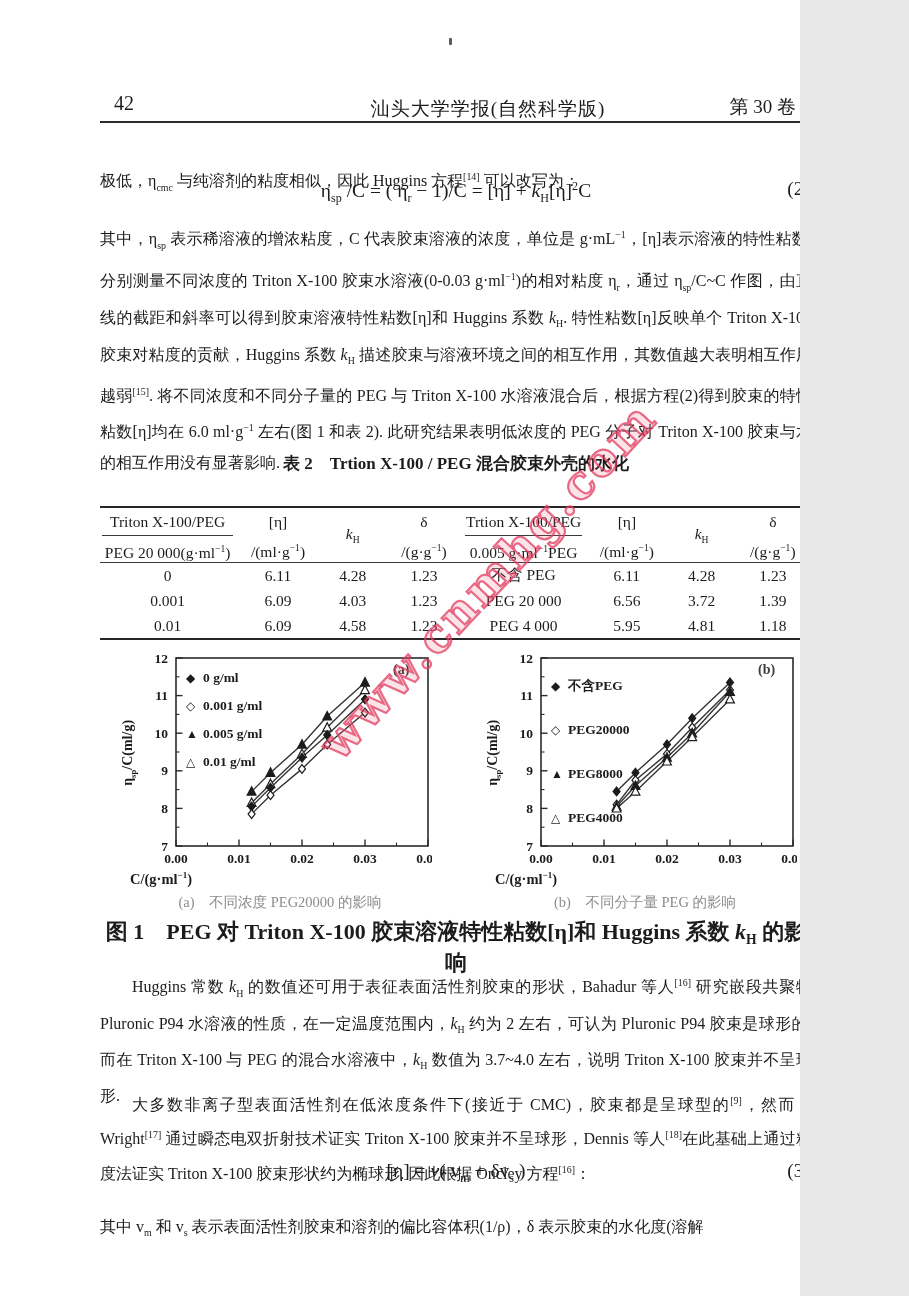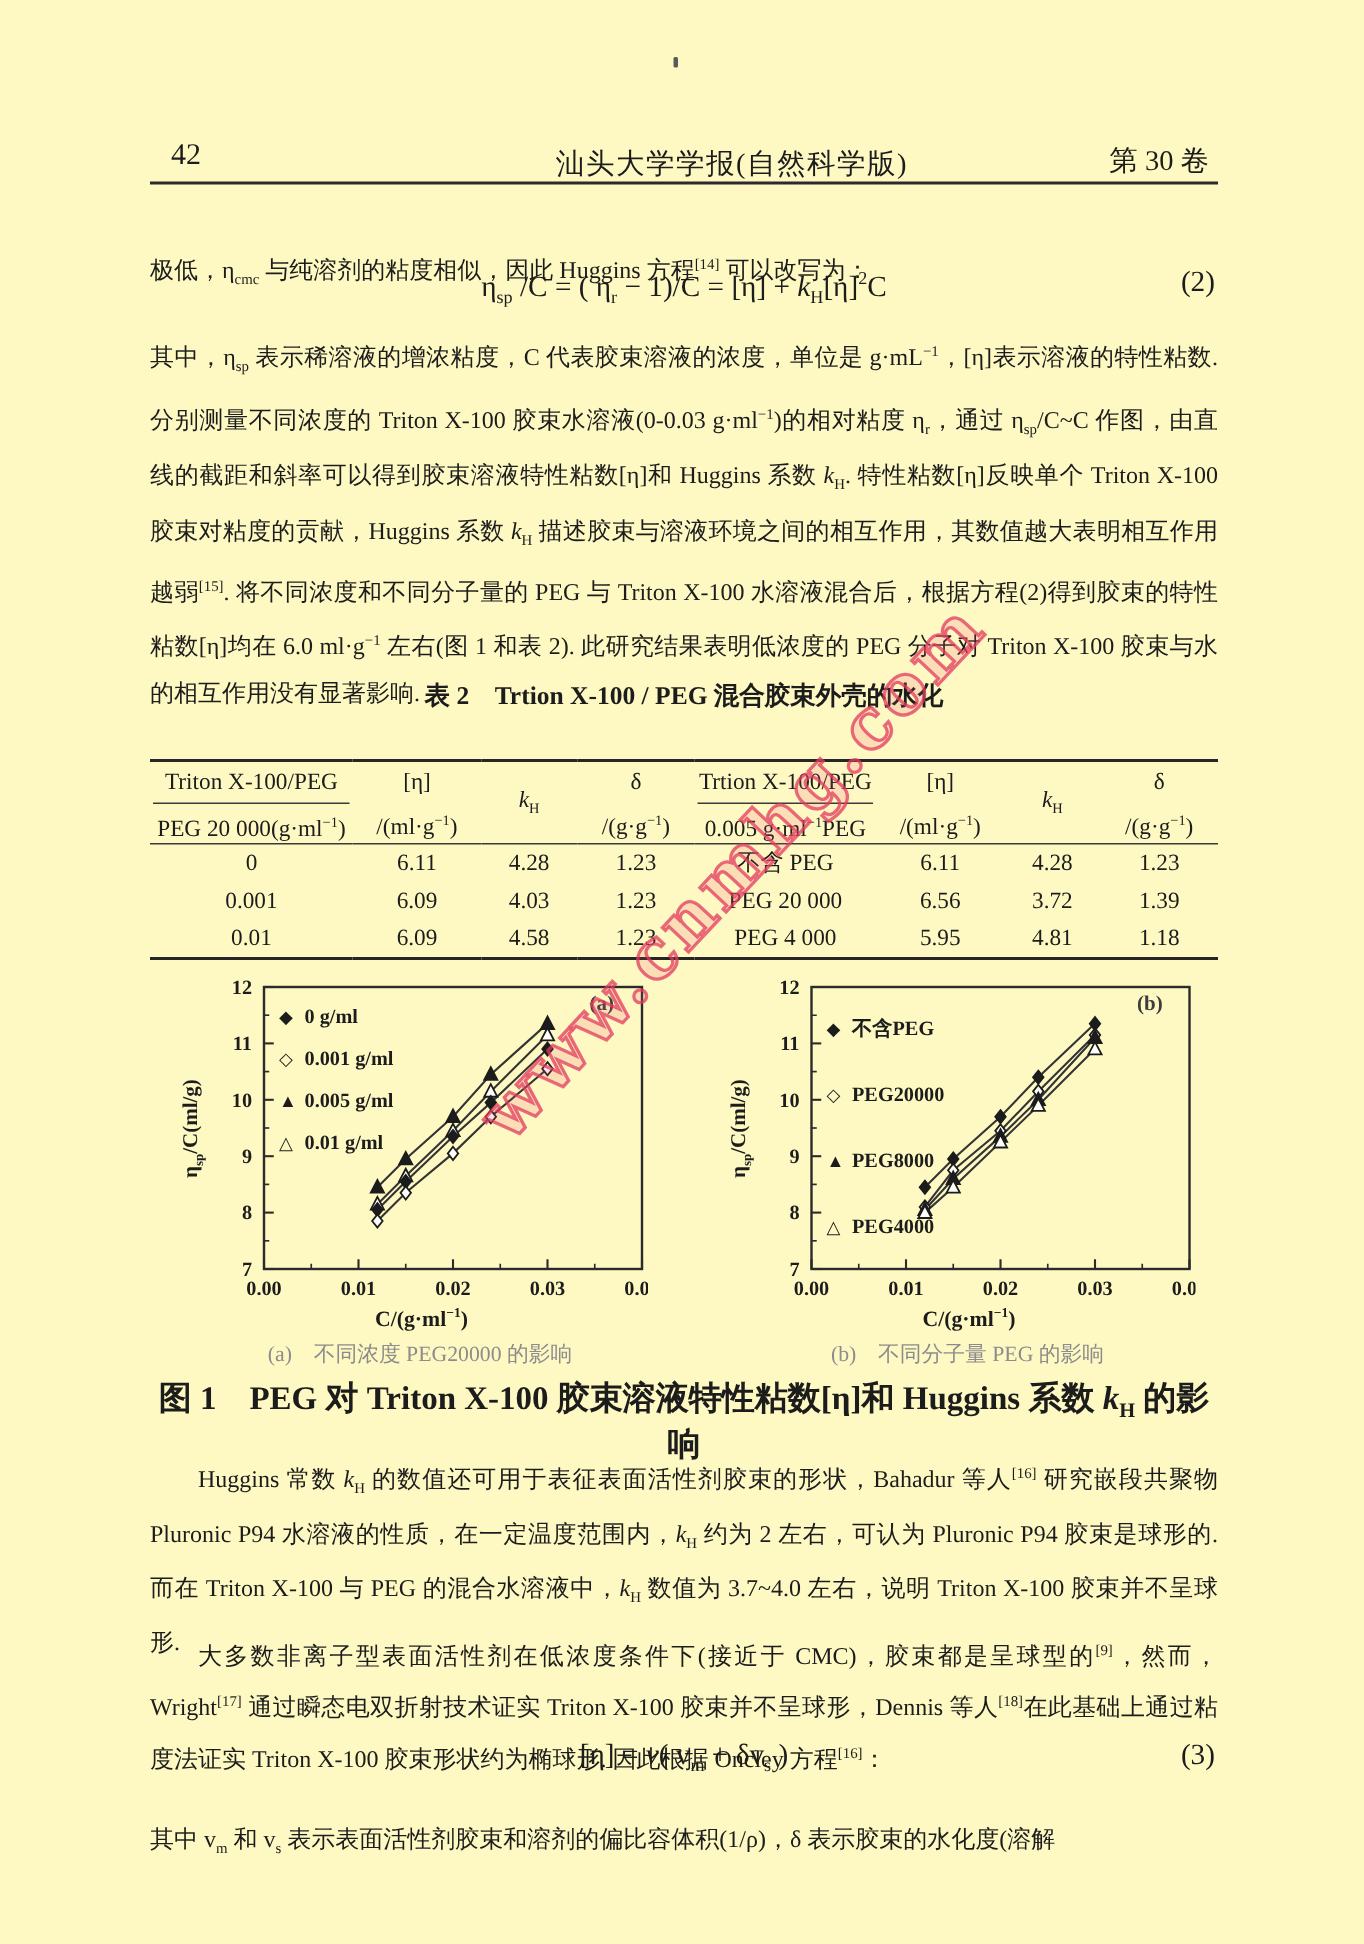--- a/index.html
+++ b/index.html
@@ -1,23 +1,23 @@
 <!DOCTYPE html>
 <html><head>
 <meta charset="utf-8">
 <style>
   html,body{margin:0;padding:0;background:#e8e8e8;}
-  .page{position:relative;width:909px;height:1296px;background:#fef9c3;overflow:hidden;
+  .page{position:relative;width:800px;height:1296px;background:#ffffff;overflow:hidden;
         font-family:"Liberation Serif","DejaVu Serif",serif;color:#1c1c1c;}
   .abs{position:absolute;}
   
   .header{top:92px;left:100px;width:712px;height:26px;font-size:19px;}
   .header .pagenum{position:absolute;left:14px;top:0;font-size:20px;}
   .header .jtitle{position:absolute;left:50%;transform:translateX(-50%);top:4px;letter-spacing:1px;margin-left:32px;}
-  .header .volume{position:absolute;right:6px;top:2px;}
+  .header .volume{position:absolute;right:16px;top:2px;}
   .header-rule{top:121px;left:100px;width:712px;height:2px;background:#2b2b2b;}
   .artifact-dot{top:38px;left:449px;width:3px;height:7px;background:#5a5a5a;border-radius:1px;}
   
   .para{left:100px;width:712px;font-size:16px;text-align:justify;text-justify:inter-ideograph;}
   .p1{top:146px;line-height:30px;}
   .p2{top:203px;line-height:31px;}
   .p3{top:952px;line-height:30px;text-indent:2em;}
   .p4{top:1070px;line-height:30px;text-indent:2em;}
   .p5{top:1196px;line-height:30px;}
   sub,sup{font-size:0.62em;}
@@ -34,21 +34,21 @@
   table.dtable td{text-align:center;height:25px;padding:0;}
   .hline{line-height:26px;height:26px;}
   .spanner{border-bottom:1.1px solid #3a3a3a;margin:0 2px;}
   
   .chart{width:360px;height:270px;}
   .chart-a{top:650px;left:100px;}
   .chart-b{top:650px;left:465px;}
   .plot-host{position:absolute;left:30px;top:0;width:302px;height:218px;}
   .ylabel{position:absolute;left:-56px;top:94px;width:170px;text-align:center;
      transform:rotate(-90deg);font-size:14px;font-weight:bold;}
-  .xlabel{position:absolute;left:30px;top:220px;width:302px;text-align:center;font-size:14.5px;font-weight:bold;}
+  .xlabel{position:absolute;left:30px;top:220px;width:302px;font-size:14.5px;font-weight:bold;}
   .subcaption{position:absolute;left:-10px;top:243px;width:380px;text-align:center;font-size:14.5px;color:#8c8c8c;}
   .panel-label{position:absolute;left:293px;top:12px;font-size:14px;font-weight:bold;color:#3d3d3d;}
   .legend{position:absolute;left:86px;top:14px;font-size:13.5px;font-weight:bold;}
   .legend .legend-item{display:block;line-height:28px;white-space:nowrap;}
   .legend-tall .legend-item{line-height:43px;}
   .lg-glyph{display:inline-block;width:17px;font-size:12px;}
   .fig-caption{top:917px;left:100px;width:712px;text-align:center;font-weight:bold;font-size:22px;}
   
   .watermark{left:348px;top:716px;font-size:46px;font-weight:bold;letter-spacing:3px;
      font-family:"DejaVu Serif",serif;color:rgba(235,80,110,0.16);

